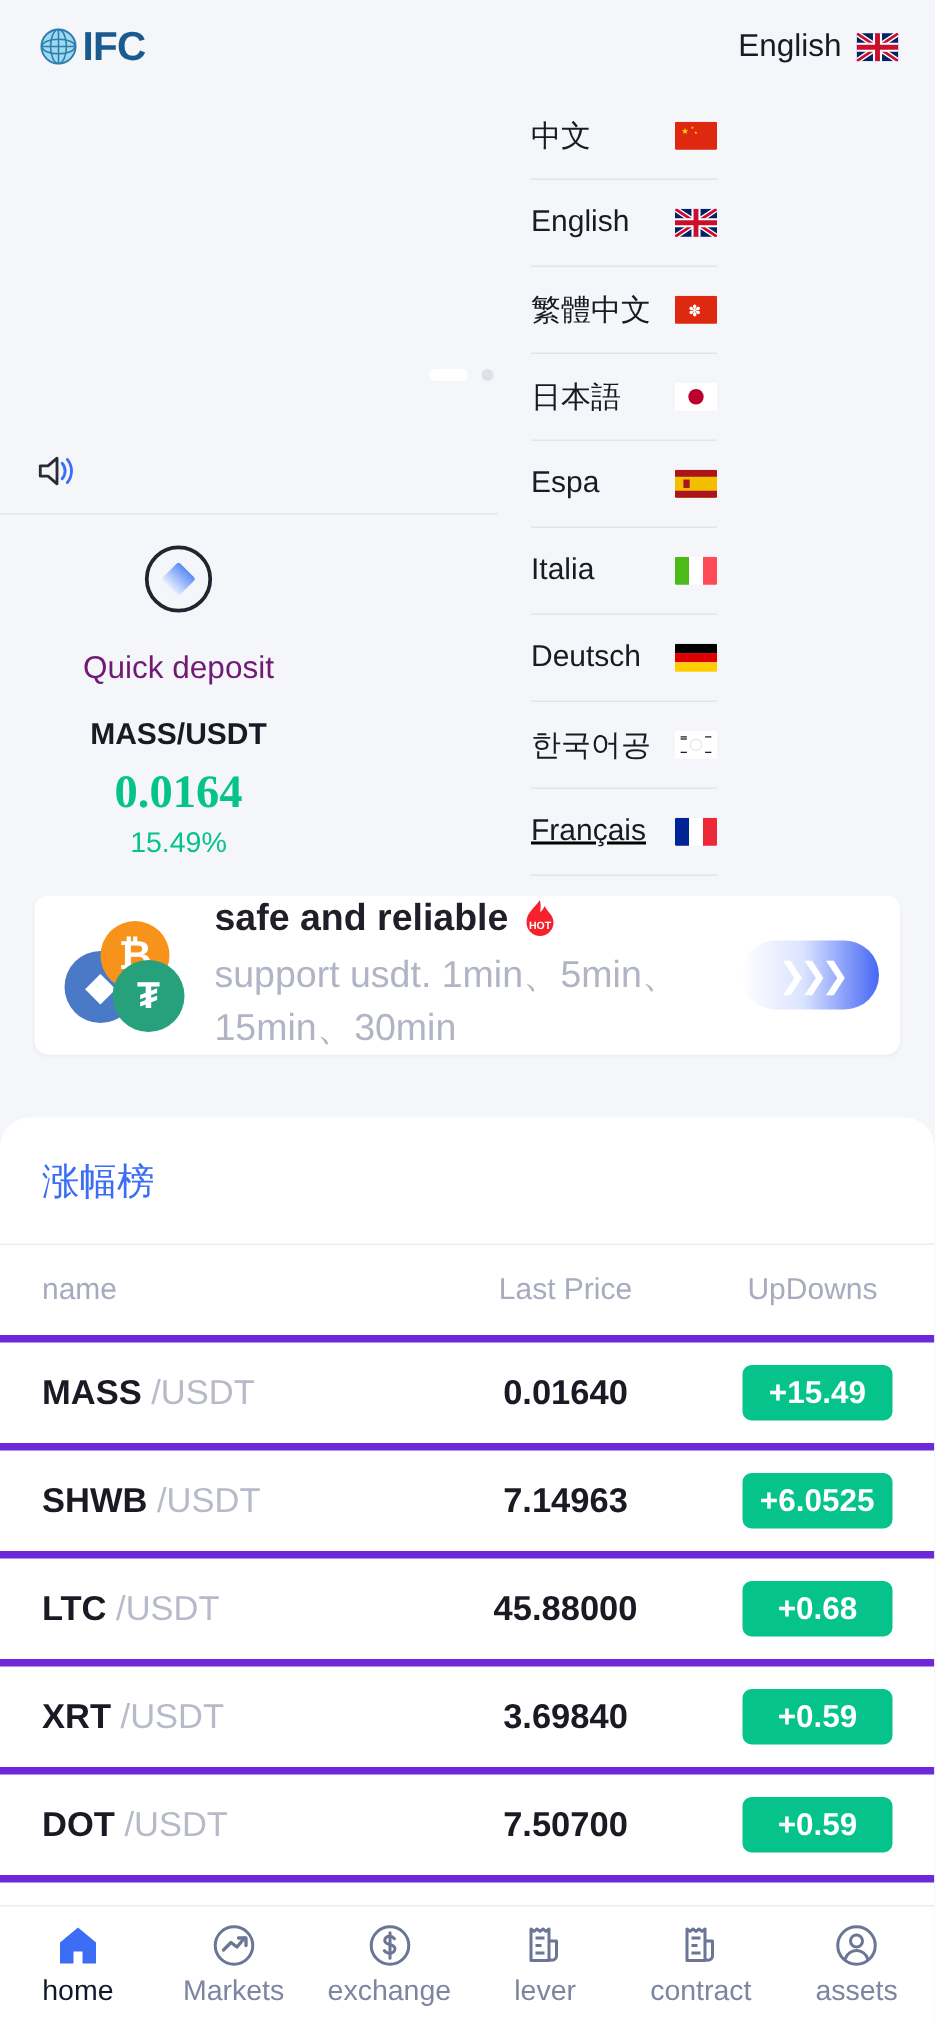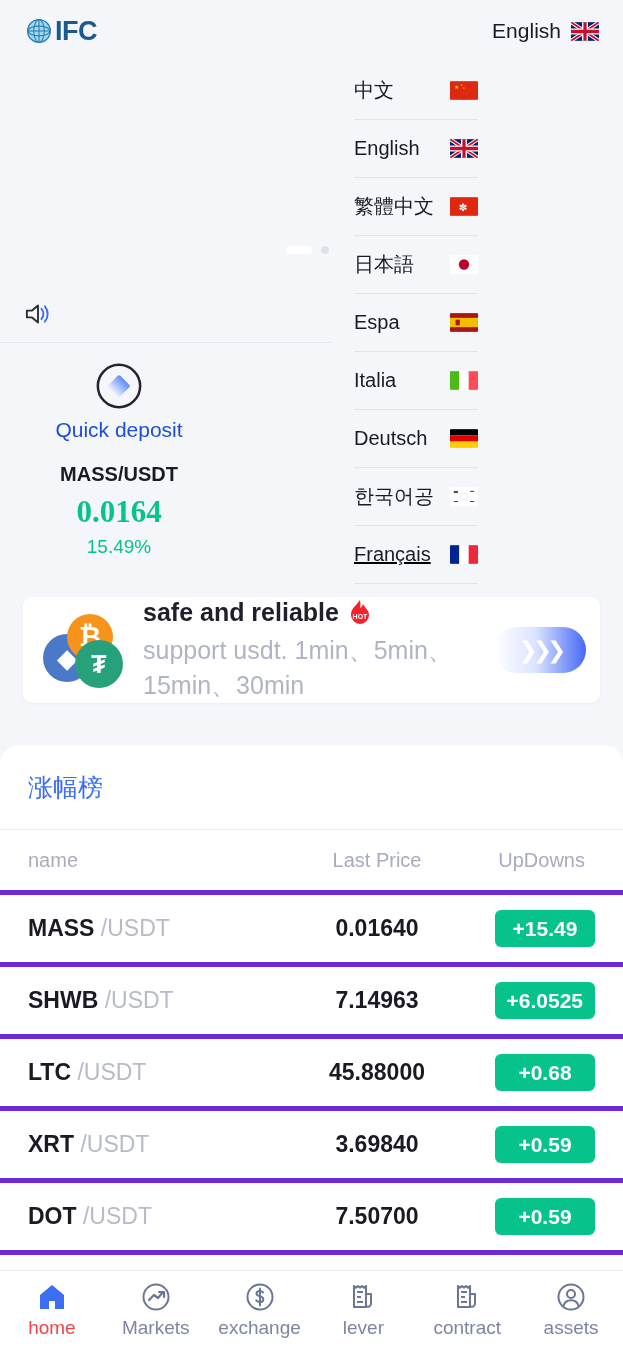--- a/index.html
+++ b/index.html
@@ -87,21 +87,21 @@
     width: 450px;
     display: flex;
   }
   .quick-cell {
     width: 194px; display: flex; flex-direction: column;
     align-items: center; cursor: pointer;
   }
   .quick-cell.c1 { margin-left: 22px; }
   .quick-icon { height: 52px; display: flex; align-items: center; }
   .quick-label {
-    margin-top: 6px; font-size: 21px; color: #1d4ed8;
+    margin-top: 22px; font-size: 21px; color: #701a75;
   }
   .ticker-pair {
     margin-top: 21px; font-size: 20px; font-weight: bold; color: #1a1a24;
   }
   .ticker-price {
     margin-top: 8px; font-size: 31px; font-weight: bold; color: #05c38a; font-family: Liberation Serif, serif;
   }
   .ticker-change {
     margin-top: 6px; font-size: 19px; color: #05c38a;
   }
@@ -208,21 +208,21 @@
     border-top: 1px solid #e9ebf2;
     display: flex; align-items: center;
     z-index: 30;
   }
   .tab {
     flex: 1; display: flex; flex-direction: column;
     align-items: center; gap: 4px; cursor: pointer;
   }
   .tab-ico { height: 32px; display: flex; align-items: center; }
   .tab-label { font-size: 19px; color: #7d85a1; }
-  .tab.active .tab-label { color: #ef4444; }
+  .tab.active .tab-label { color: #0f172a; }
 </style>
 </head>
 <body>
 
 <div class="app">
 
   <div class="header">
     <div class="logo">
       <span>
         <svg class="logo-globe" viewBox="0 0 32 32">

